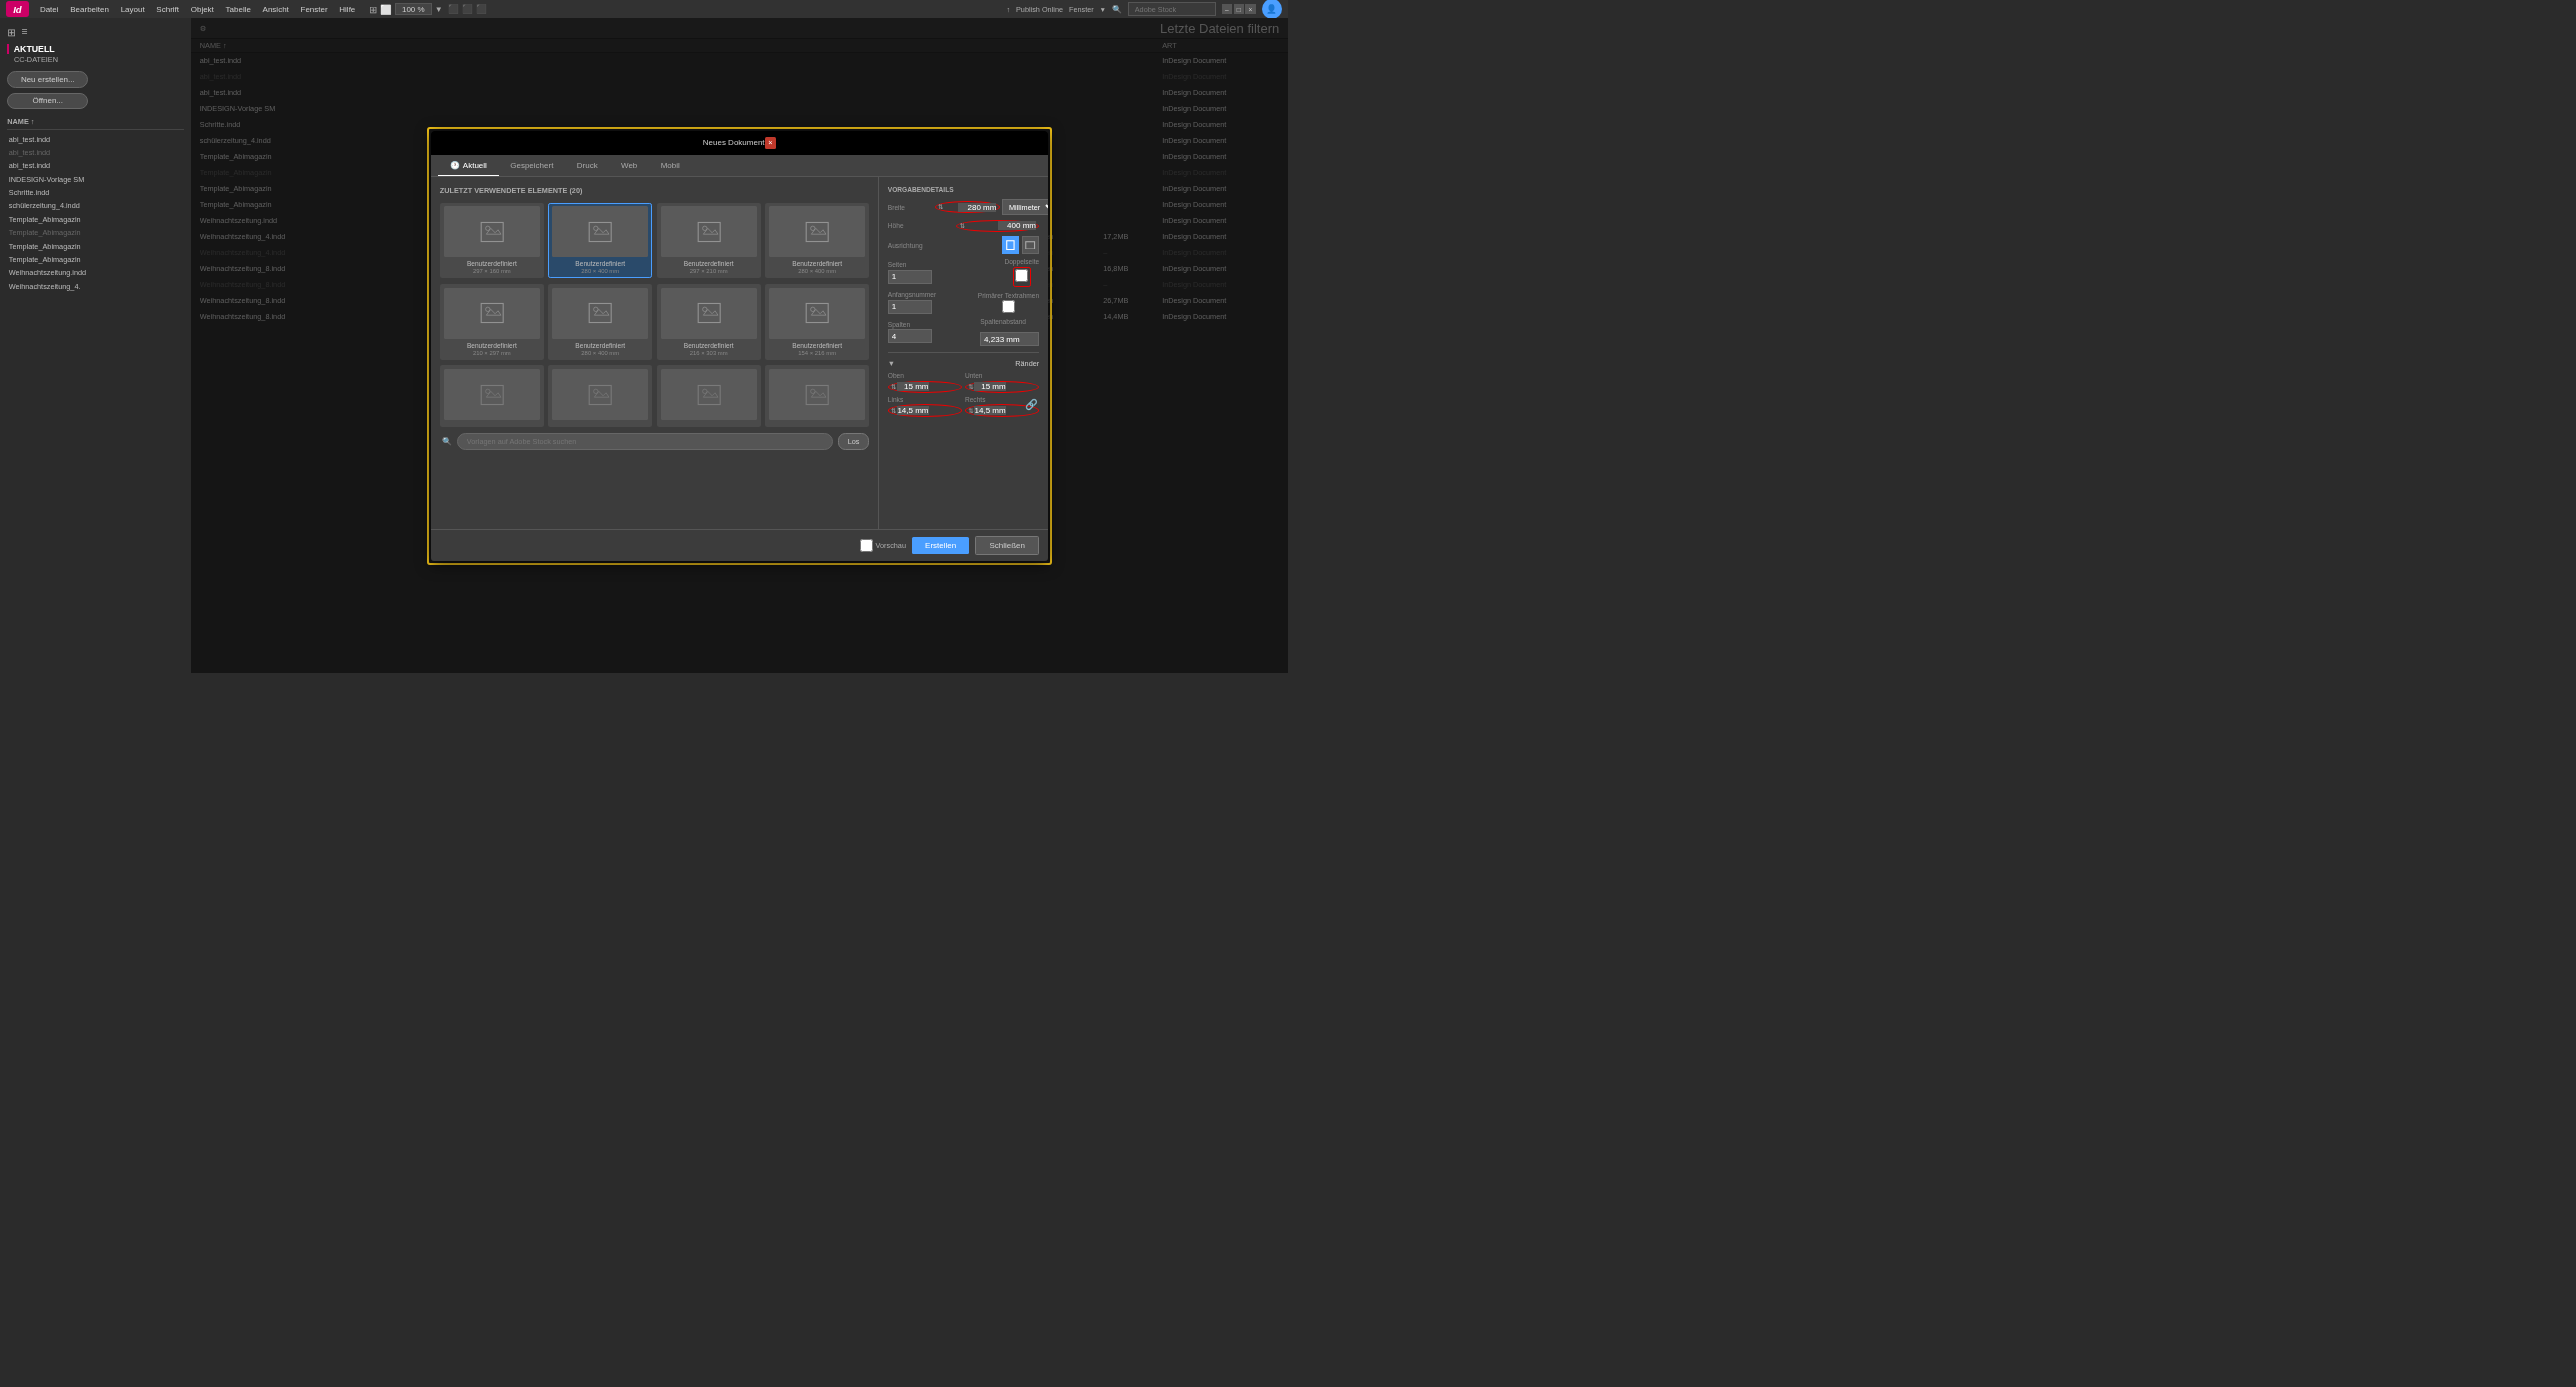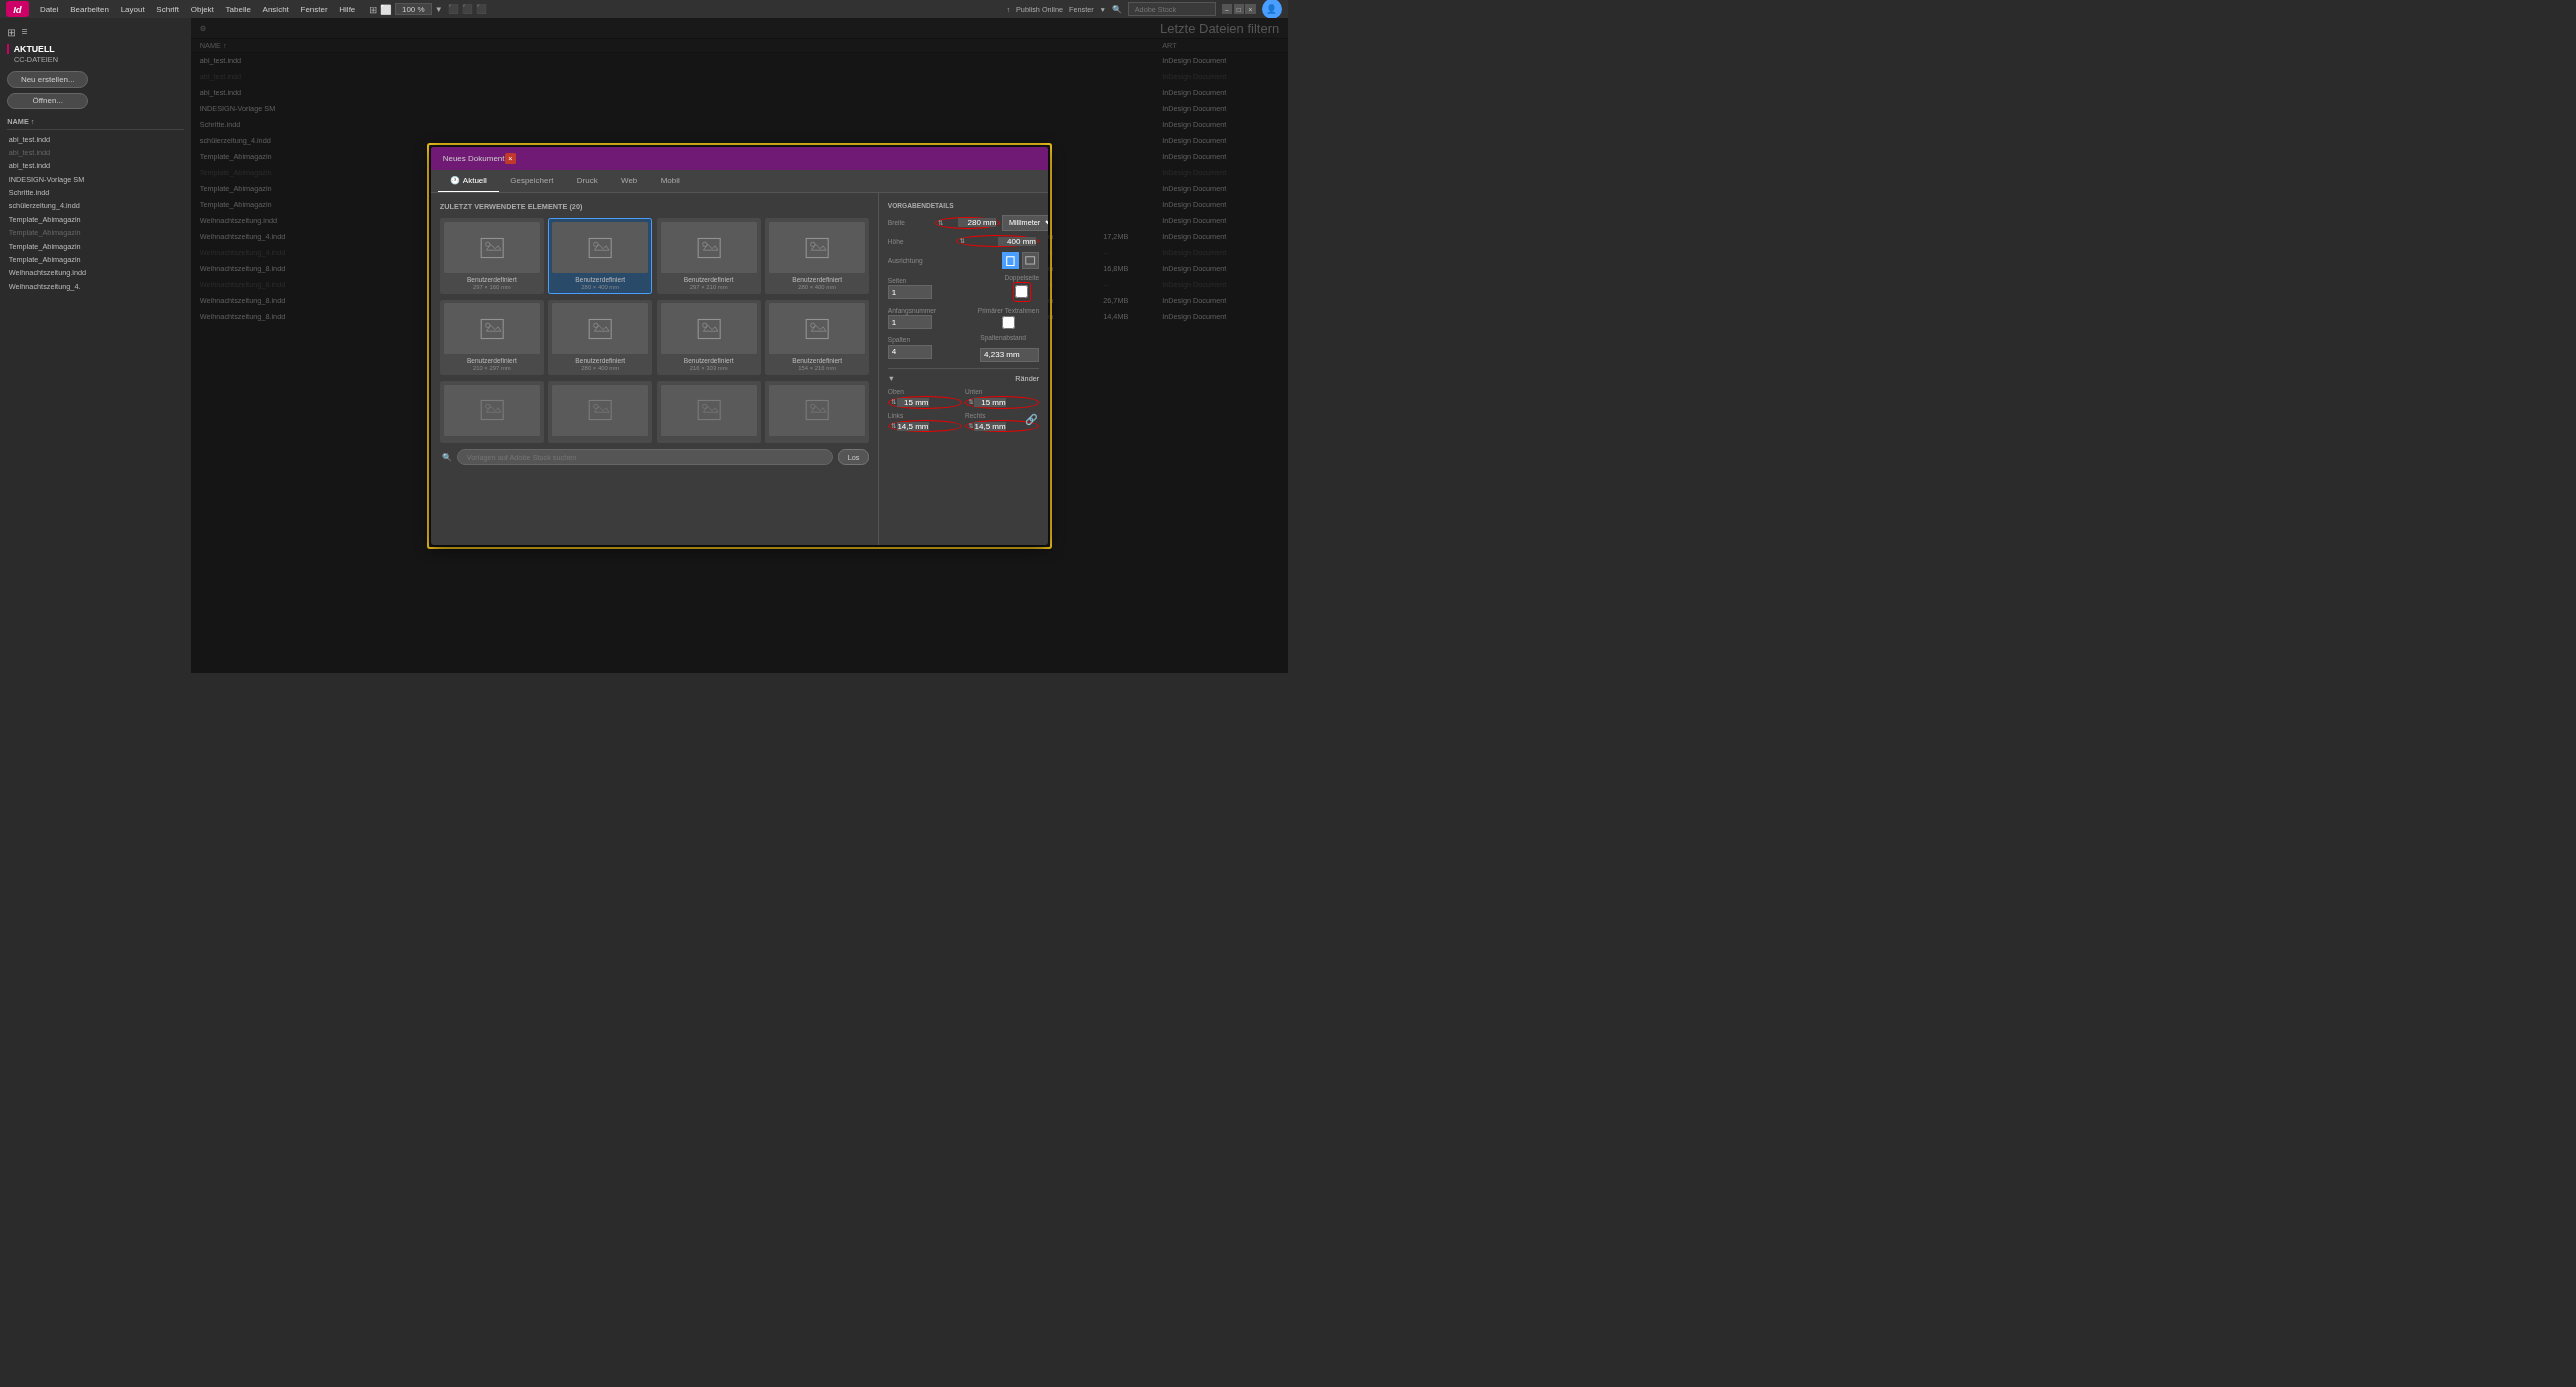--- a/index.html
+++ b/index.html
@@ -218,26 +218,26 @@
 
     
     .modal {
       background: #3c3c3c;
       border-radius: 2.9px;
       width: 617px;
       box-shadow: 0 2.9px 14.7px rgba(0,0,0,0.7);
       position: relative;
     }
     .modal-title-bar {
-      background: #701a75;
+      background: #000000;
       padding: 5.9px 11.7px;
       border-radius: 2.9px 2.9px 0 0;
       display: flex;
       align-items: center;
-      justify-content: flex-start;
+      justify-content: center;
     }
     .modal-close-btn {
       background: #c0392b;
       border: none;
       color: white;
       width: 11.7px;
       height: 11.7px;
       border-radius: 1.5px;
       cursor: pointer;
       font-size: 7.3px;
@@ -955,18 +955,26 @@
                   </div>
                 </div>
               </div>
 
               <div style="text-align:right;margin-top:-22px;margin-right:1.5px;">
                 <span style="color:#aaa;font-size:10.3px;">🔗</span>
               </div>
             </div>
           </div>
 
+          <div class="modal-footer">
+            <div class="preview-checkbox">
+              <input type="checkbox" style="">
+              <span>Vorschau</span>
+            </div>
+            <button class="btn-primary">Erstellen</button>
+            <button class="btn-secondary">Schließen</button>
+          </div>
         </div>
       </div>
     </div>
   </div>
 </div>
 
 
 </body></html>

